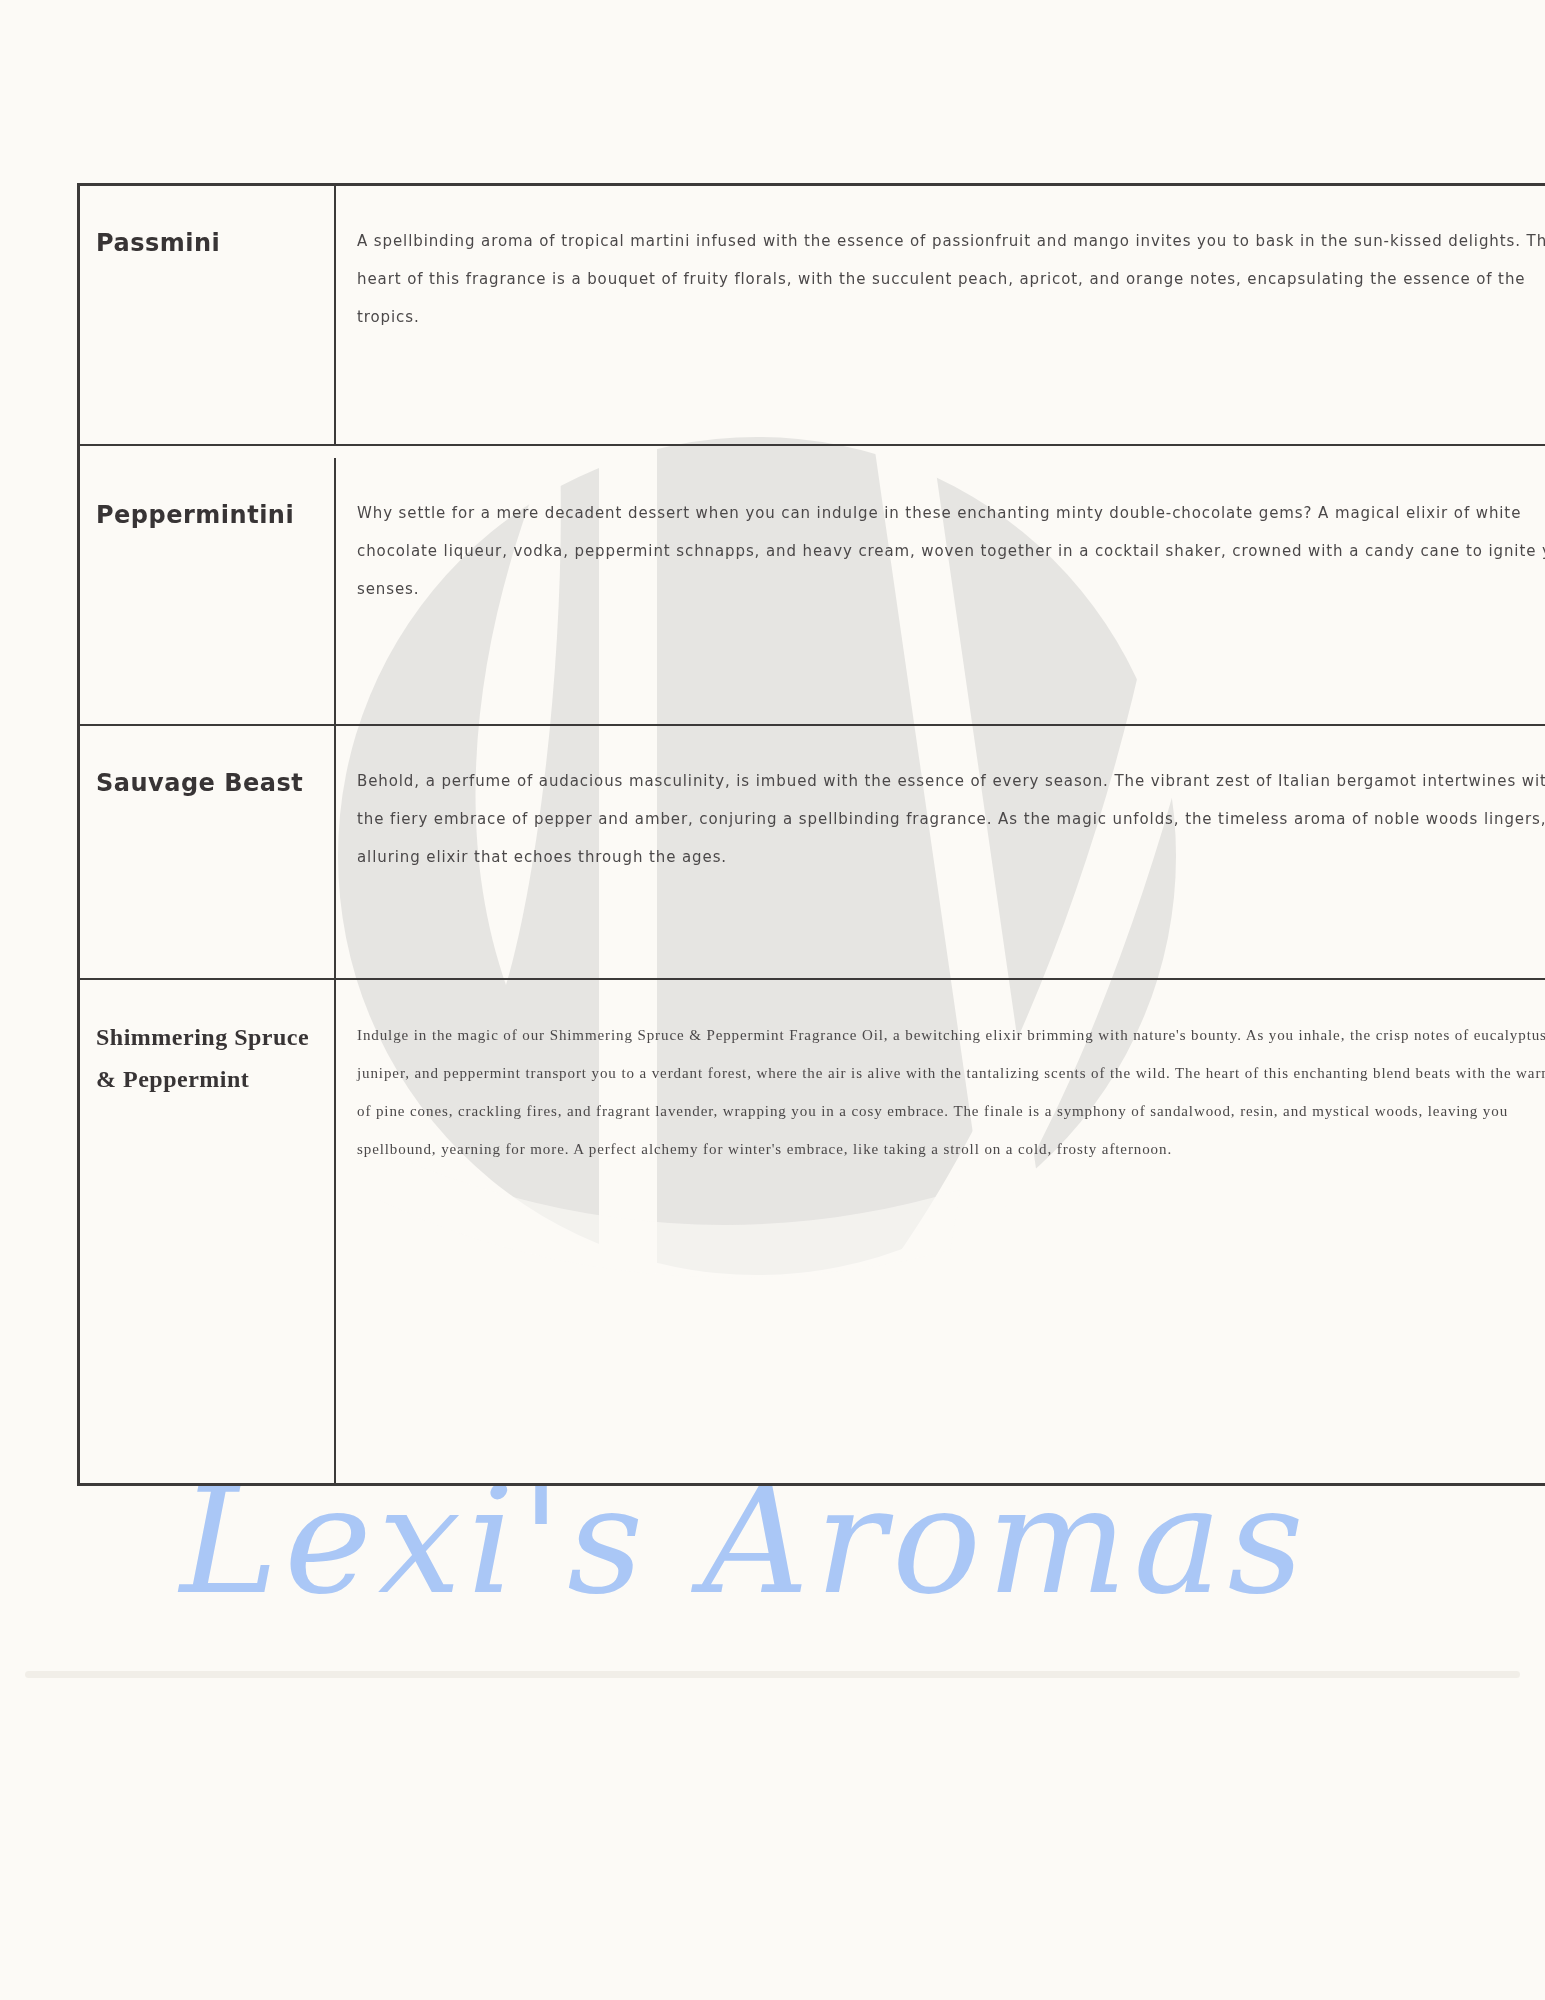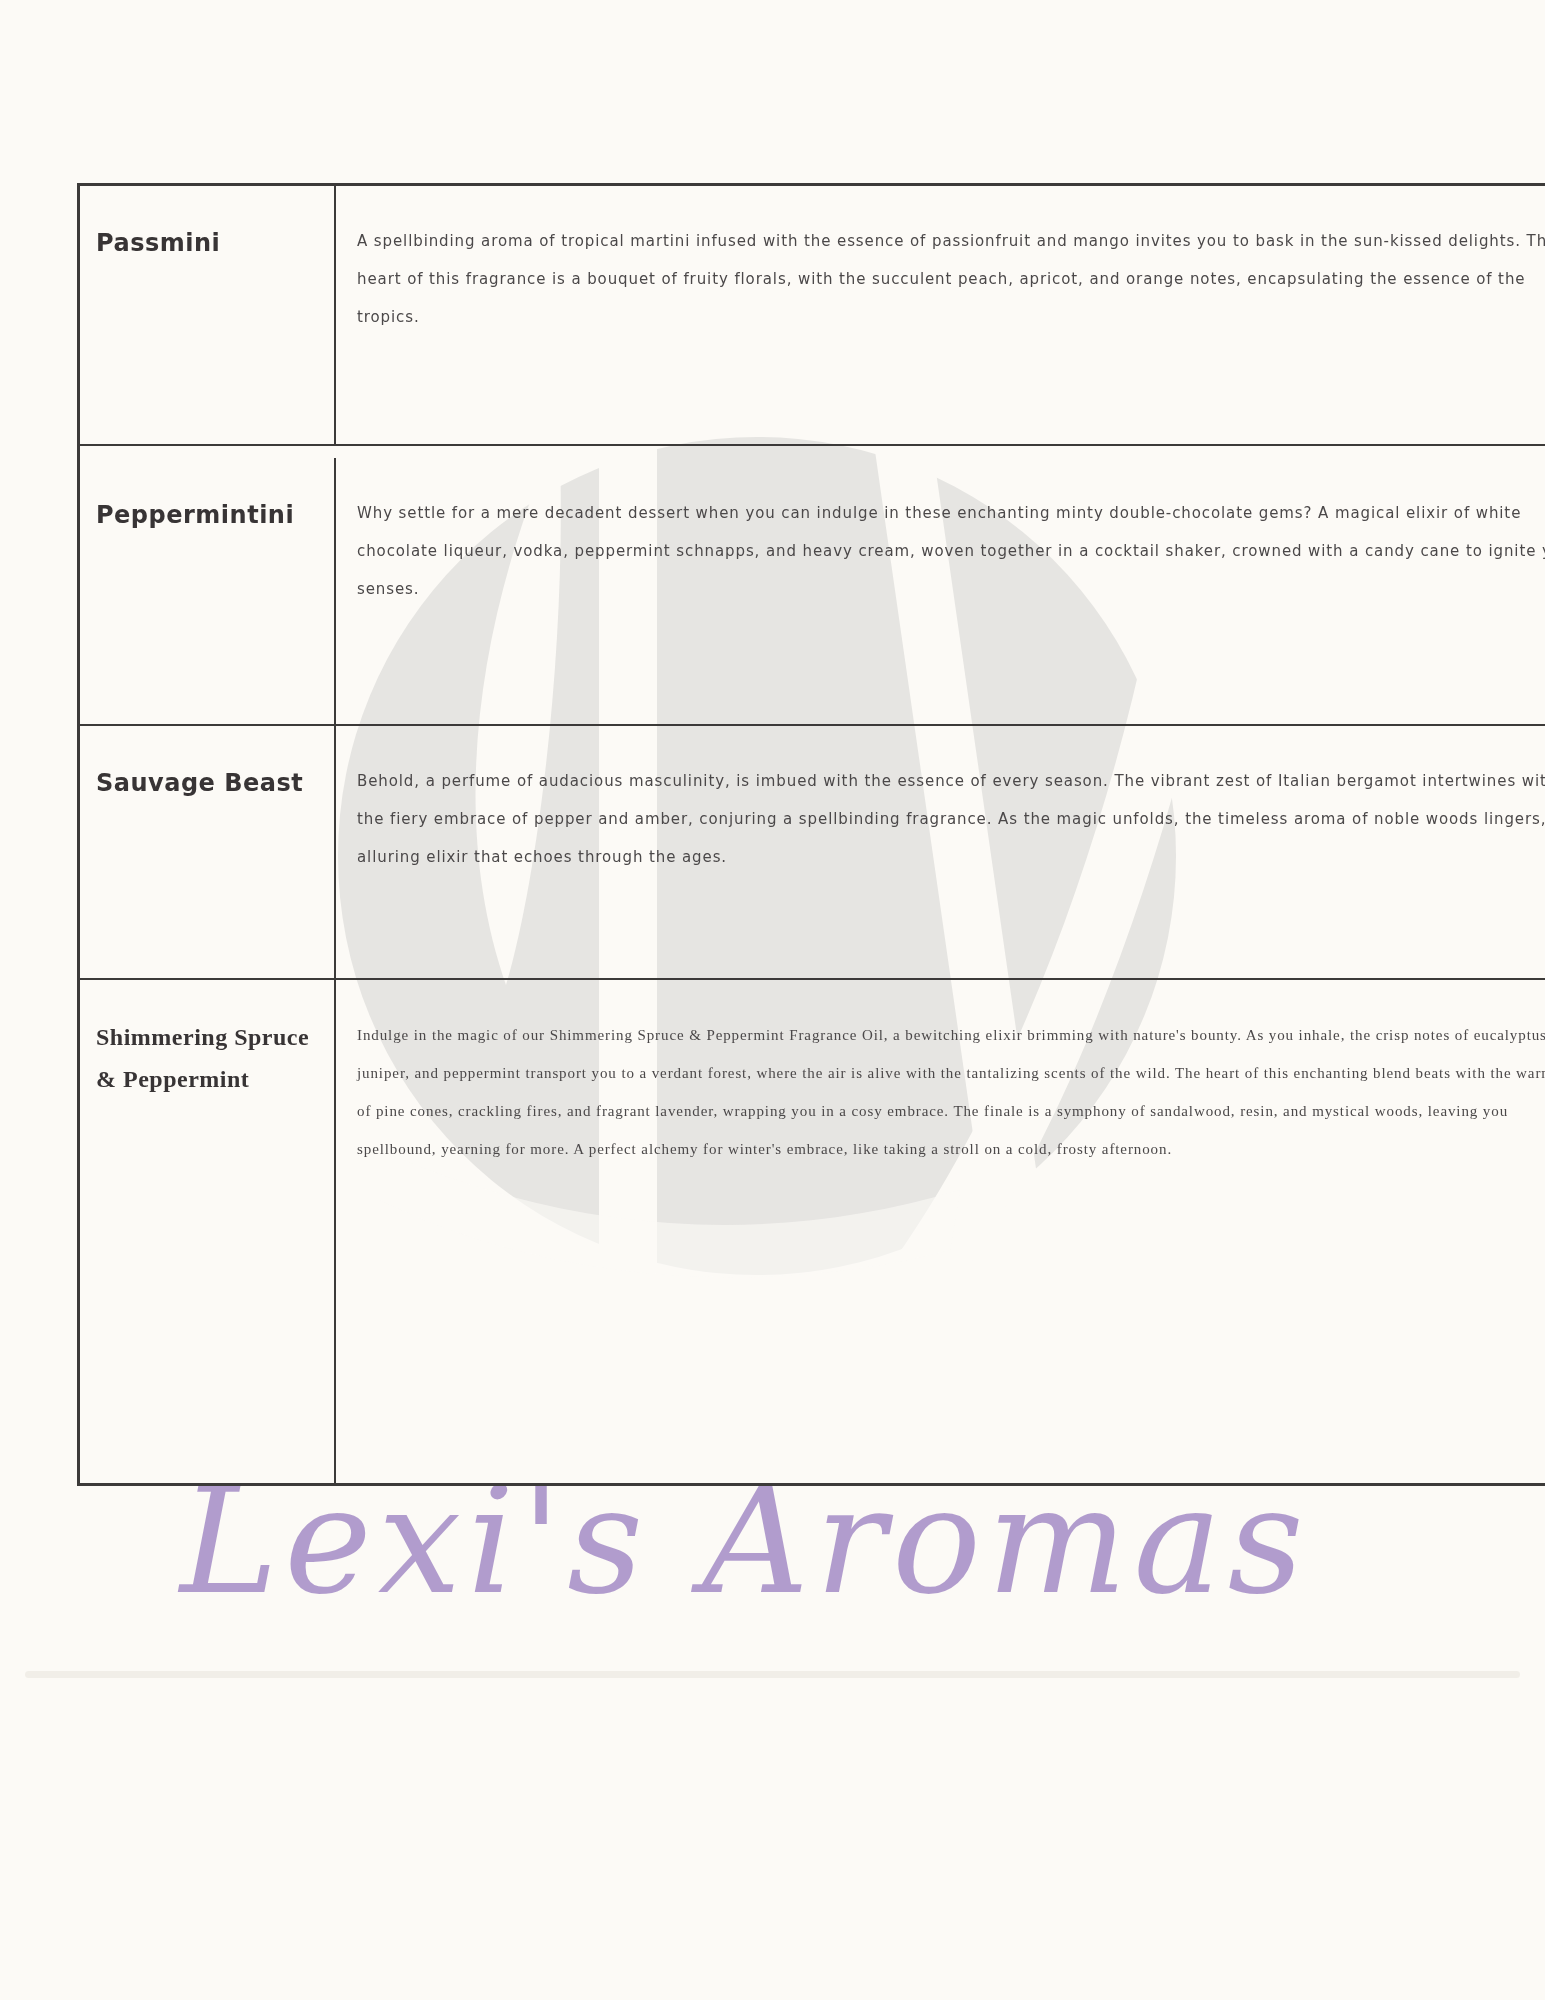--- a/index.html
+++ b/index.html
@@ -20,21 +20,21 @@
   }
   .script-watermark {
     position: absolute;
     left: 180px;
     top: 1455px;
     z-index: 0;
     font-family: "DejaVu Serif", serif;
     font-style: italic;
     font-size: 148px;
     letter-spacing: 6px;
-    color: #4c1d95;
+    color: #3b82f6;
     opacity: 0.42;
     white-space: nowrap;
   }
   
   .fragrance-table {
     position: absolute;
     left: 77px;
     top: 183px;
     width: 1533px;
     z-index: 1;

